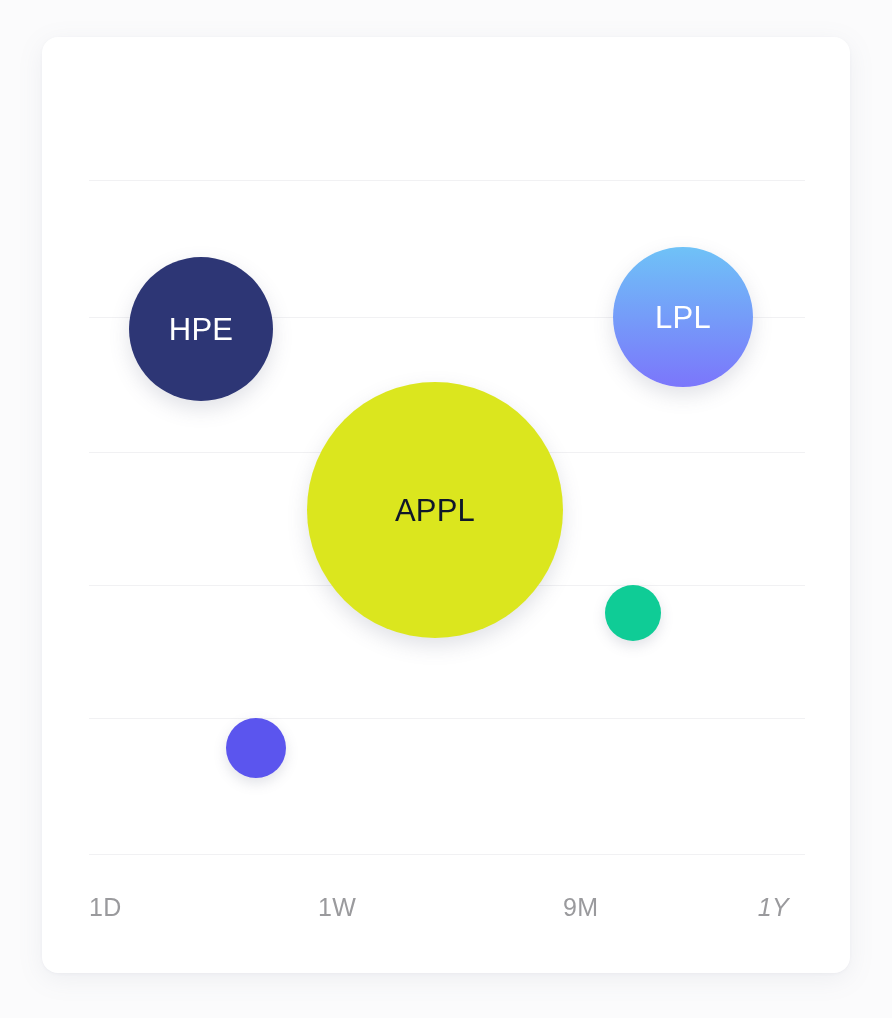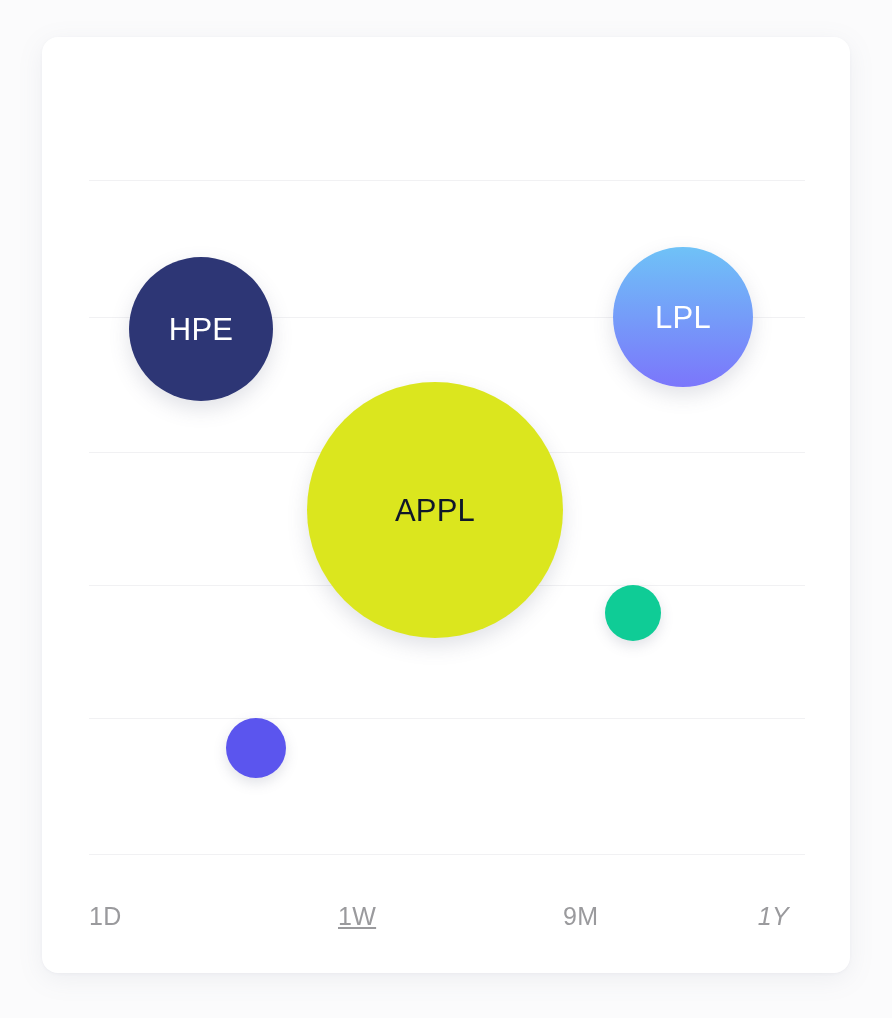--- a/index.html
+++ b/index.html
@@ -91,24 +91,23 @@
   }
   .xtick {
     position: absolute;
     top: 0;
     font-size: 25px;
     font-weight: 500;
     color: #9a9a9d;
     letter-spacing: 0.3px;
     white-space: nowrap;
     line-height: 30px;
-    margin-top: 9px;
   }
   .xtick.start { left: 0; }
-  .xtick.mid1  { left: 249px; text-decoration: underline; }
+  .xtick.mid1  { left: 229px; }
   .xtick.mid2  { left: 474px; }
   .xtick.end   { right: 16px; font-style: italic; }
 </style>
 </head>
 <body>
 
 <div class="card">
 
 
   <div class="plot">

